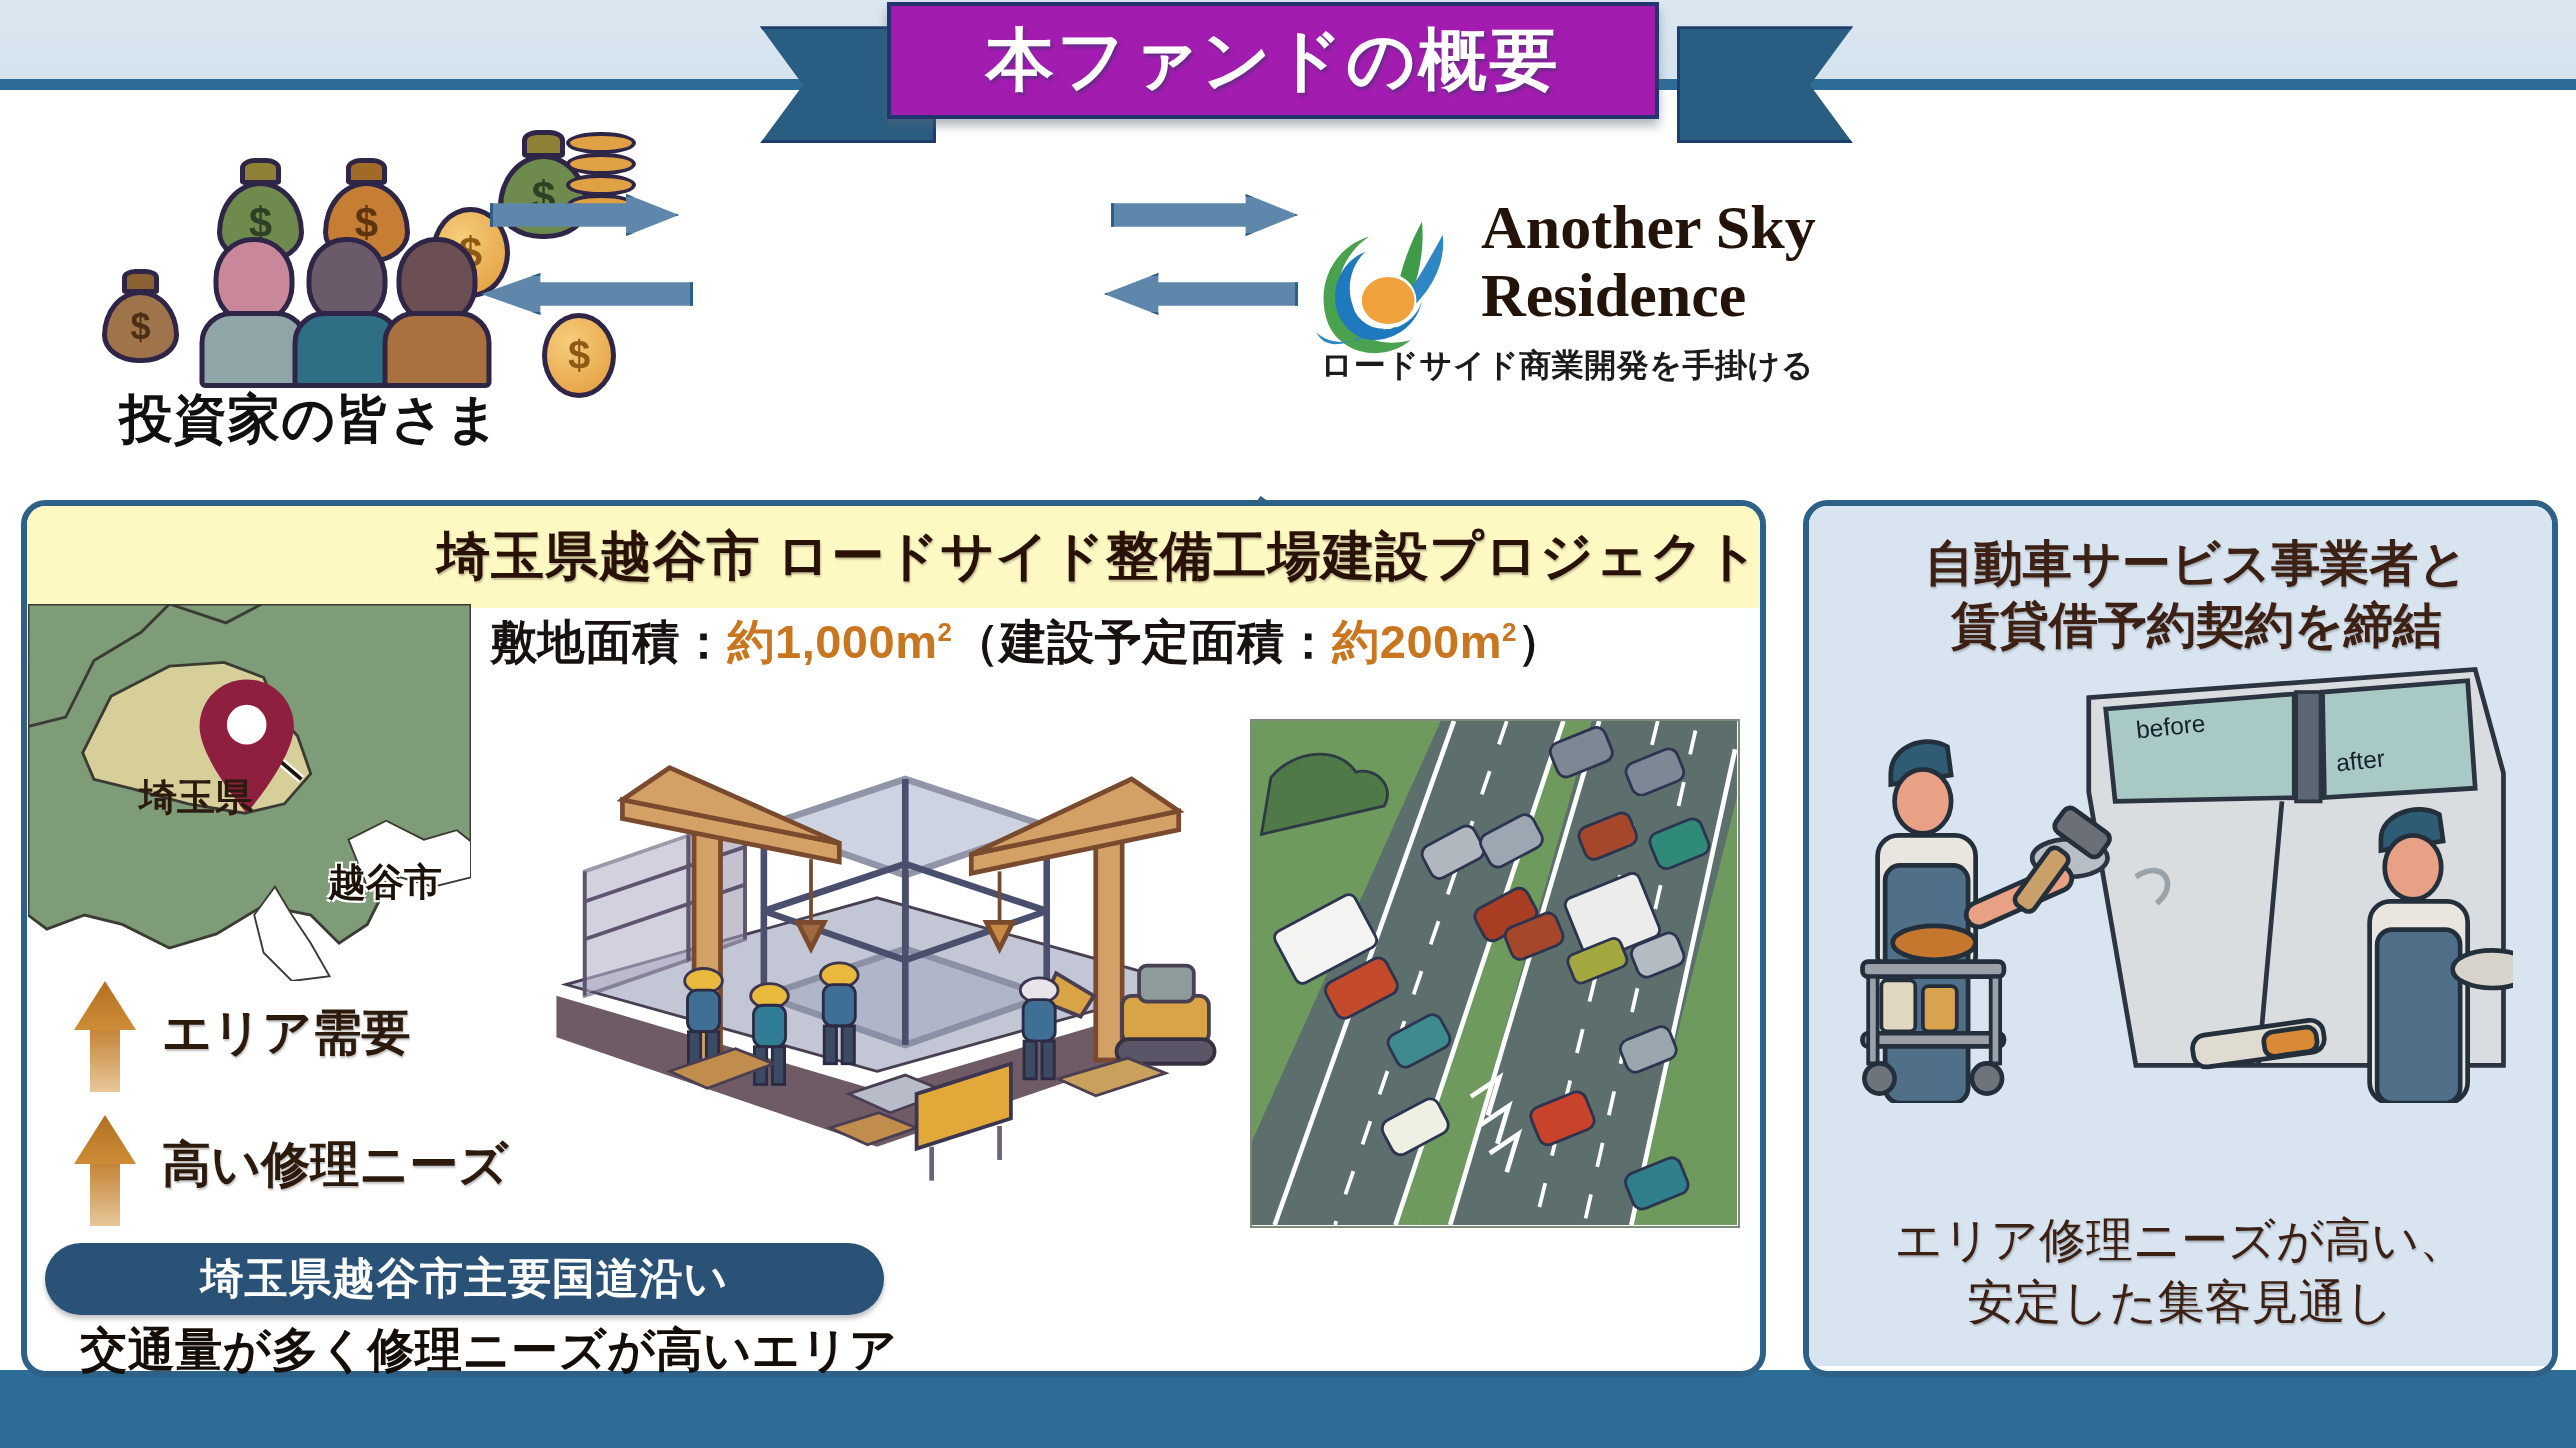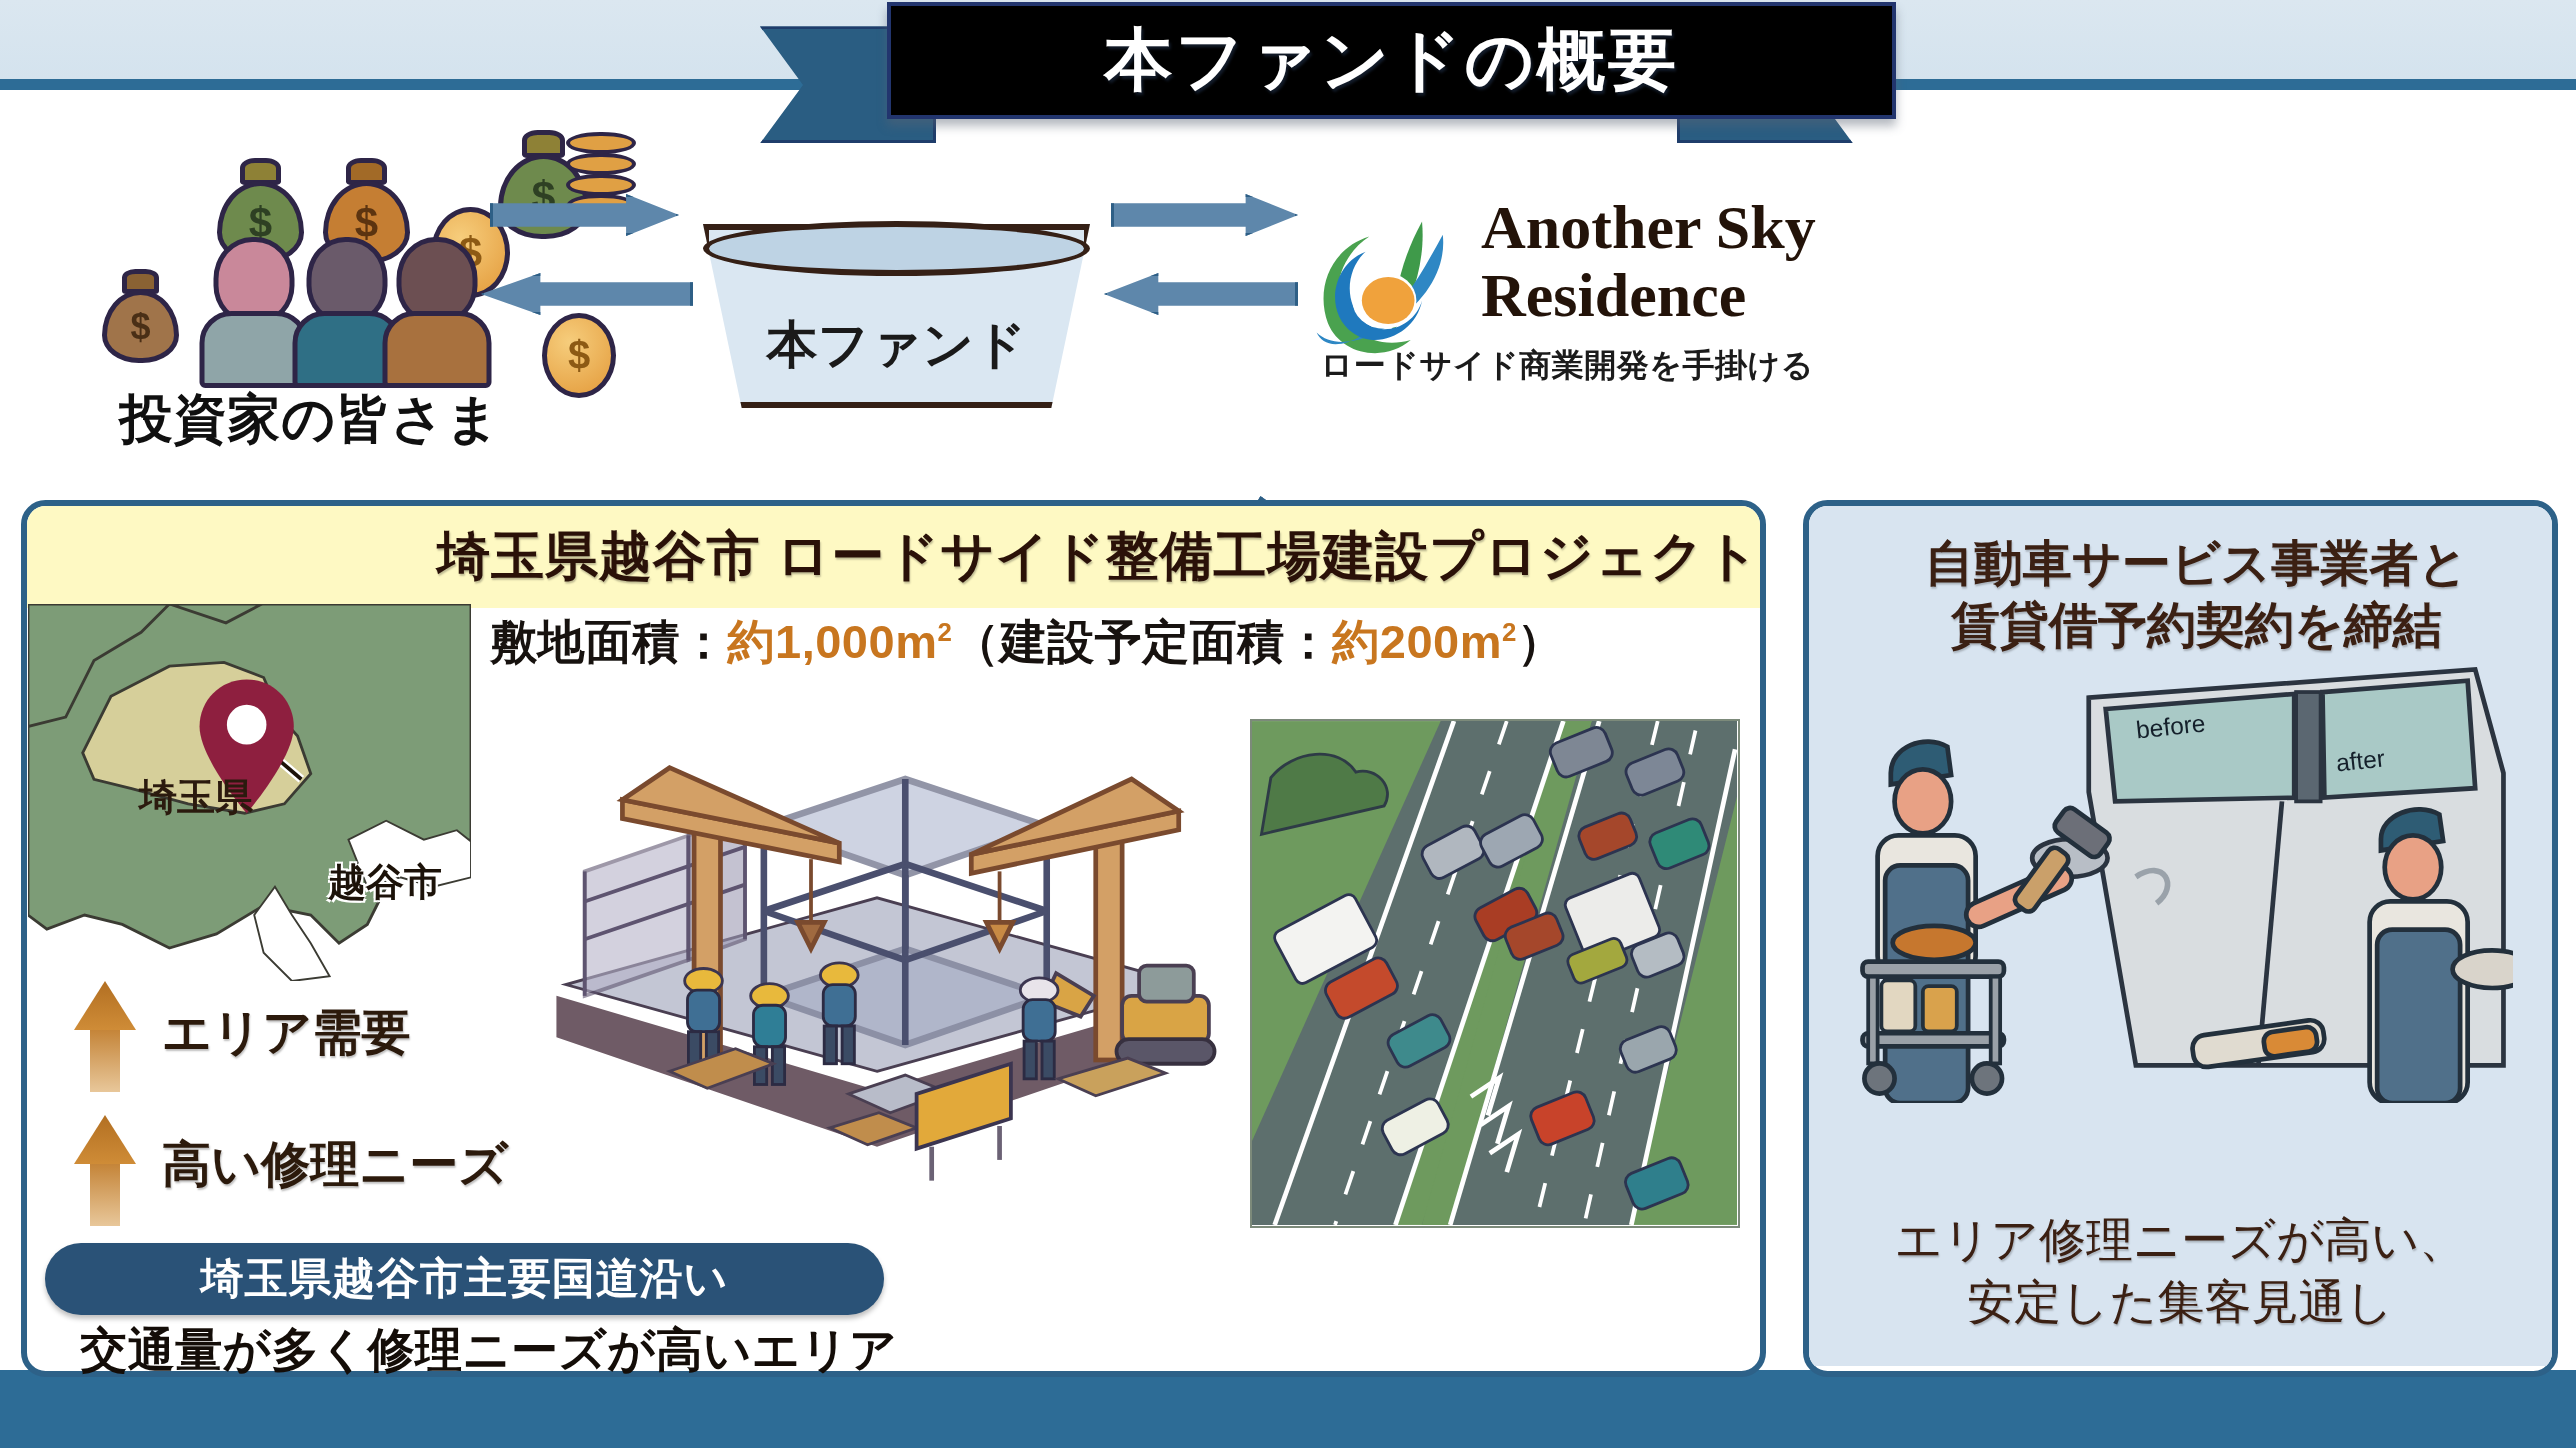--- a/index.html
+++ b/index.html
@@ -18,22 +18,22 @@
   
   .botbar{position:absolute;left:0;bottom:0;width:2576px;height:79px;background:#2d6c96;}
 
   
   .ribbon{position:absolute;left:830px;top:1.9px;width:953px;height:119px;}
   .ribbon .tails{position:absolute;inset:0;}
   .ribbon .tail{position:absolute;top:24.5px;width:170px;height:111px;background:#2a5d82;
     border:3.8px solid #1f3d6b;}
   .ribbon .tail.l{left:-70px;clip-path:polygon(0 0,100% 0,100% 100%,0 100%,43px 50%);}
   .ribbon .tail.r{right:-70px;clip-path:polygon(0 0,100% 0,calc(100% - 43px) 50%,100% 100%,0 100%);}
-  .ribbon .plate{position:absolute;left:57px;top:0;width:1009px;height:117px;
-    background:#000000;border:4.7px solid #22356e;box-sizing:border-box;
+  .ribbon .plate{position:absolute;left:57px;top:0;width:772px;height:117px;
+    background:#a21caf;border:4.7px solid #22356e;box-sizing:border-box;
     display:flex;align-items:center;justify-content:center;
     box-shadow:0 7.5px 9.4px rgba(90,100,115,.45);}
   .ribbon .plate span{color:#fff;font-size:68px;font-weight:700;letter-spacing:2.8px;
     text-shadow:1.9px 2.8px 2.8px rgba(40,60,90,.45);}
 
   
   .flow{position:absolute;left:0;top:141px;width:2576px;height:340px;}
 
   .investors{position:absolute;left:57px;top:9.4px;width:490px;height:321px;}
   .inv-label{position:absolute;left:55px;top:234px;width:396px;text-align:center;
@@ -228,25 +228,20 @@
       <div style="position:absolute;left:0;top:62px;width:70px;height:24.5px;border-radius:50%;background:#e0a044;border:4.7px solid #2e2547;box-sizing:border-box;"></div>
     </div>
 
     <div class="coin" style="left:542px;top:172px;width:74px;height:85px;font-size:40px;">
       <span>$</span>
     </div>
 
     <div class="farrow right" style="left:490px;top:53px;width:189px;"></div>
     <div class="farrow left" style="left:481px;top:132px;width:212px;"></div>
 
-    <div class="bucket">
-      <div class="shape"></div>
-      <div class="rim"></div>
-      <div class="txt">本ファンド</div>
-    </div>
 
     <div class="farrow right" style="left:1111px;top:53px;width:187px;"></div>
     <div class="farrow left" style="left:1104px;top:132px;width:194px;"></div>
 
     <div class="logo">
       <div class="mark">
         <svg viewBox="0 0 170 170" width="160" height="160">
           <path d="M118 8 C96 48 88 86 86 128 C106 96 122 54 118 8 Z" fill="#3f9a4a"></path>
           <path d="M62 24 C22 36 4 78 18 116 C32 150 78 158 106 134 C70 144 36 126 30 96 C24 66 40 38 62 24 Z" fill="#4aa24f"></path>
           <path d="M140 22 C118 62 96 104 56 128 C30 144 12 140 6 126 C22 142 54 138 84 118 C124 92 144 56 140 22 Z" fill="#2e87c4"></path>

